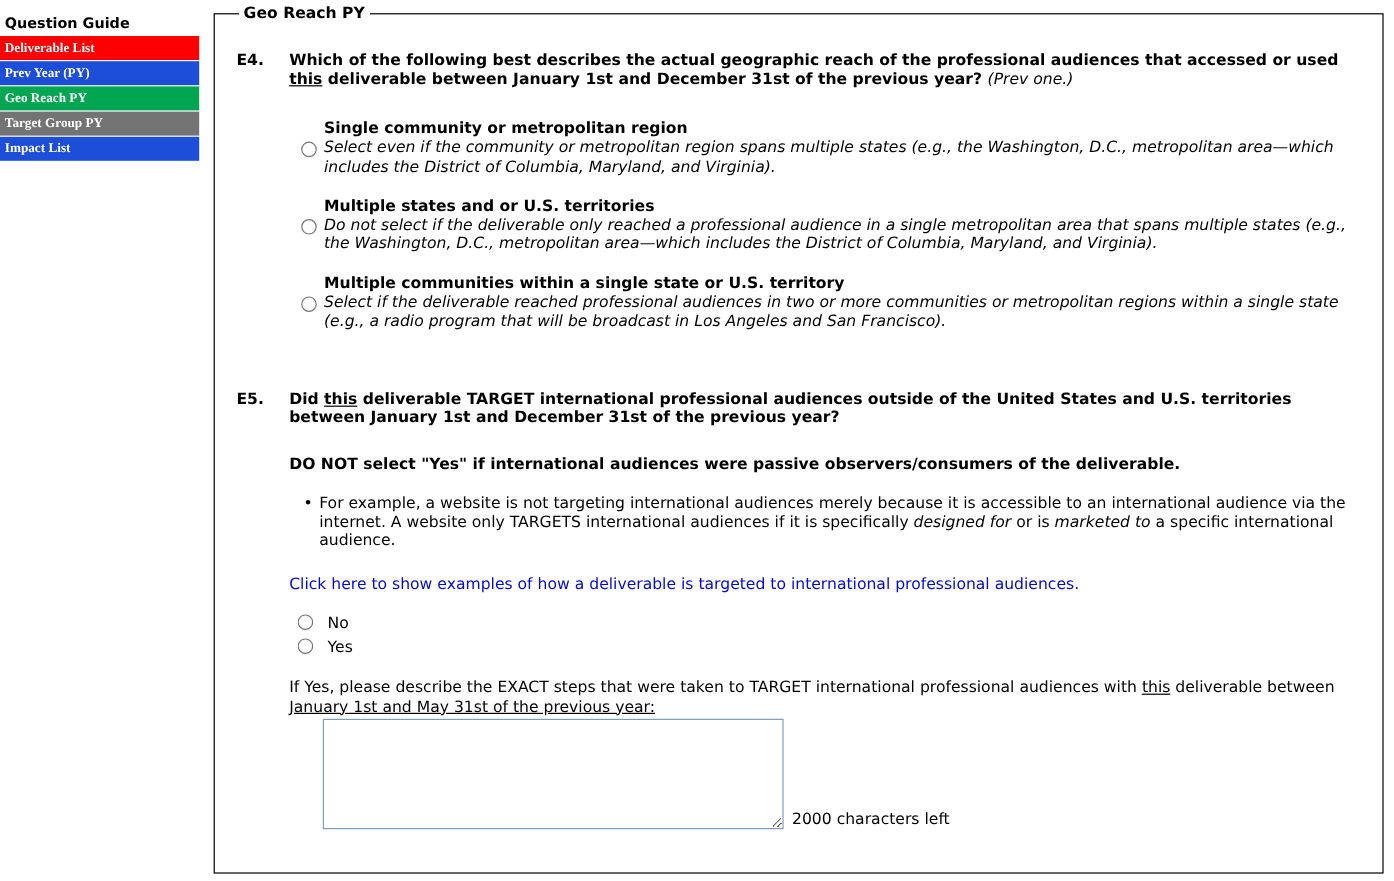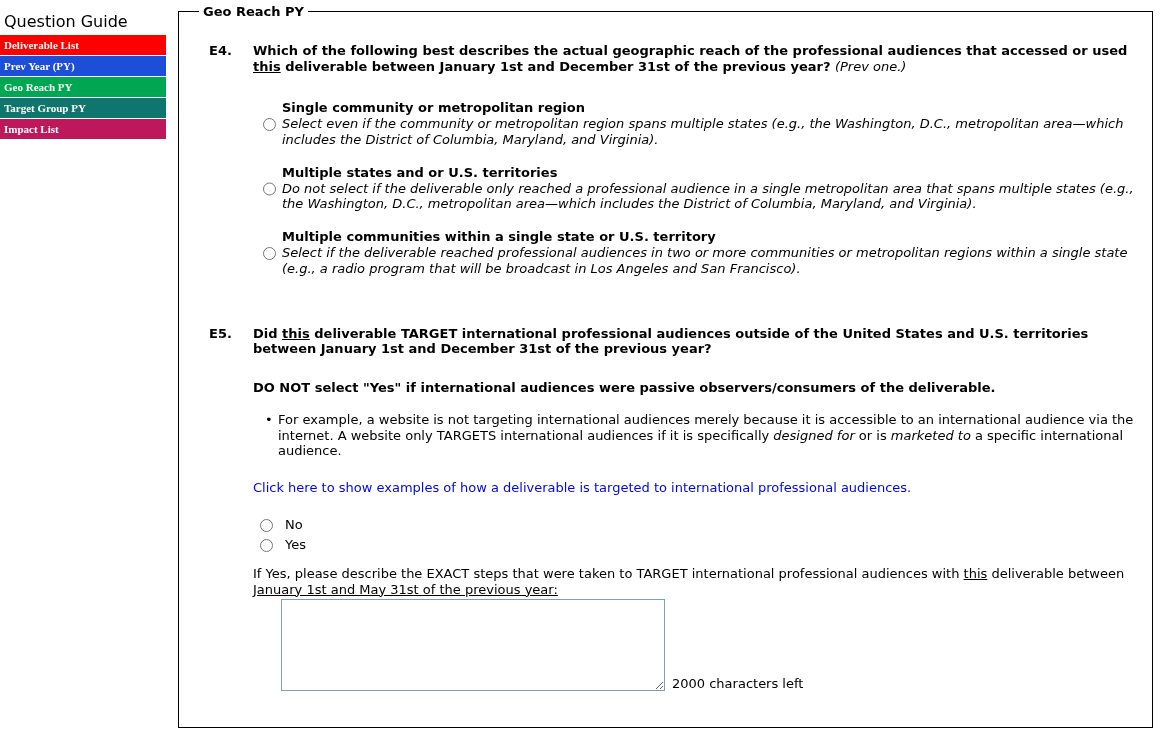--- a/index.html
+++ b/index.html
@@ -2,32 +2,32 @@
 <html><head>
 <meta charset="utf-8">
 <style>
   * { box-sizing: border-box; }
   html, body { margin:0; padding:0; background:#fff; color:#000;
     font-family:"DejaVu Sans", sans-serif; font-size:13px; }
   body { position:relative; width:1162px; height:734px; overflow:hidden; }
 
   
   .sidebar { position:absolute; left:0; top:12px; width:166px; }
-  .sidebar-title { font-weight:normal; font-size:16px; padding:0 0 4px 4px; }
+  .sidebar-title { font-weight:bold; font-size:12px; padding:0 0 4px 4px; }
   .side-item { display:block; height:20px; line-height:20px; margin-bottom:1px;
     color:#fff; font-weight:bold; font-size:11px; padding-left:4px;
     text-decoration:none; cursor:pointer;font-family:Liberation Serif, serif; }
 
   
   .panel { position:absolute; left:178px; top:4px; width:975px; height:724px;
     border:1px solid #000; margin:0; padding:0 18px; background:#fff; }
   .panel > legend { font-weight:bold; font-size:13px; padding:0 4px; margin-left:2px; }
   .content { padding-top:24px; }
 
-  .q-row { display:flex;margin-left:12px; }
+  .q-row { display:flex; }
   .q-num { width:44px; font-weight:bold; flex-shrink:0; }
   .q-body { flex:1; max-width:892px; }
   .bold { font-weight:bold; }
   .q-text { line-height:1.2; }
 
   .options { margin:26px 0 0 10px; }
   .option { display:flex; margin-bottom:17px; }
   .option input { margin:1px 6px 0 0; flex-shrink:0; }
   .option-label { font-weight:bold; line-height:1.25; }
   .option-desc { font-style:italic; line-height:1.2; }
@@ -35,41 +35,41 @@
   .specify { margin:9px 0 0 19px; line-height:1.3; }
   .small-input { width:38px; height:17px; border:1px solid #7f9db9;
     font:13px "DejaVu Sans", sans-serif; vertical-align:middle; margin-left:2px; }
 
   .q5 { margin-top:32px; }
   .warning { margin-top:23px; line-height:1.2; }
   .bullet-row { display:flex; margin:17px 0 0 12px; line-height:1.2; }
   .bullet-dot { width:13px; flex-shrink:0; }
   .link { display:inline-block; margin-top:21px; color:#0008dd; text-decoration:none; cursor:pointer; }
   .radio-group { margin:17px 0 0 7px; }
-  .radio-line { height:20px; display:flex; align-items:flex-end; }
+  .radio-line { height:20px; display:flex; align-items:flex-start; }
   .radio-line input { margin:0 12px 0 0; }
   .ifyes { margin-top:14px; line-height:1.2; }
   .ta-row { display:flex; align-items:flex-end; margin-top:2px;padding-left:28px; }
   .ta-row textarea { width:384px; height:92px; border:1px solid #7f9db9;
     font:13px "DejaVu Sans", sans-serif; resize:both; padding:2px; }
   .chars-left { margin-left:7px; line-height:1; padding-bottom:1px; }
 </style>
 </head>
 <body>
 
 <div class="page">
 
   <aside class="sidebar">
     <div class="sidebar-title">Question Guide</div>
     <nav>
       <a class="side-item" style="background-color: rgb(255, 0, 0);">Deliverable List</a>
       <a class="side-item" style="background-color: #1d4ed8;">Prev Year (PY)</a>
       <a class="side-item" style="background-color: rgb(0, 166, 81);">Geo Reach PY</a>
-      <a class="side-item" style="background-color: #0f766e;">Target Group PY</a>
-      <a class="side-item" style="background-color: #be185d;">Impact List</a>
+      <a class="side-item" style="background-color: #737373;">Target Group PY</a>
+      <a class="side-item" style="background-color: #1d4ed8;">Impact List</a>
     </nav>
   </aside>
 
   <fieldset class="panel">
     <legend>Geo Reach PY</legend>
     <div class="content">
 
       <div class="q-row">
         <div class="q-num">E4.</div>
         <div class="q-body">

